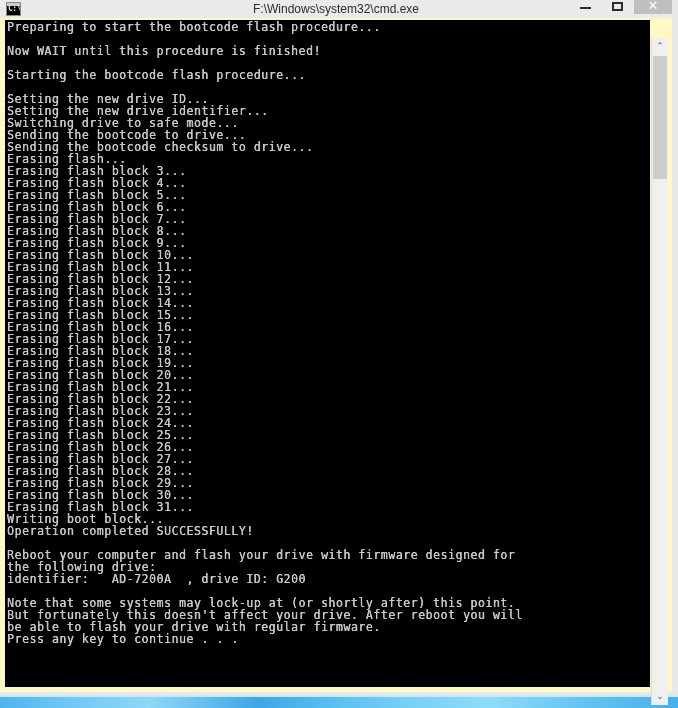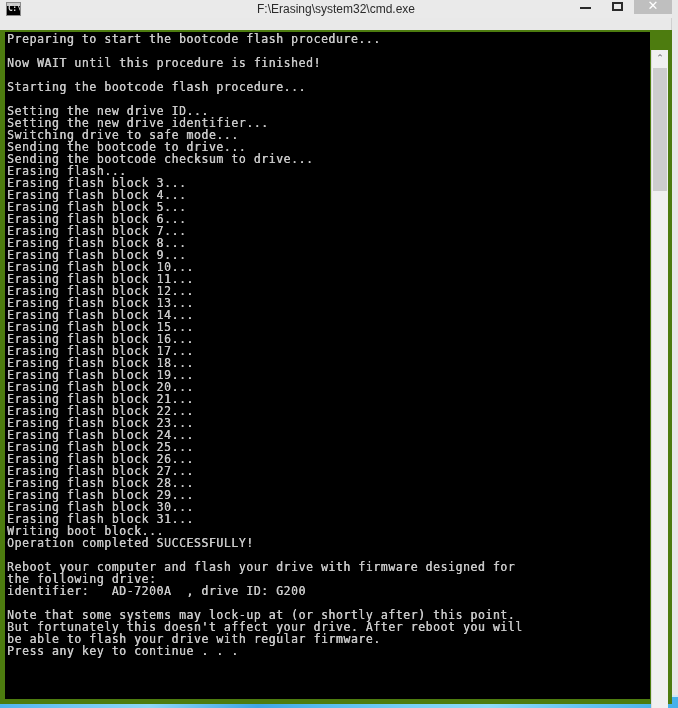--- a/index.html
+++ b/index.html
@@ -154,24 +154,24 @@
     color: #ffffff;
     font-family: "DejaVu Sans", sans-serif;
     font-size: 13px;
     font-weight: bold;
   }
 
   
   #console-frame {
     position: absolute;
     left: 0;
-    top: 30px;
+    top: 18px;
     width: 672px;
     height: 674px;
-    background: #4d7c0f;
+    background: #fef9c3;
     box-sizing: border-box;
   }
   #console-screen {
     position: absolute;
     left: 5px;
     top: 2px;
     width: 645px;
     height: 667px;
     background: #000000;
     overflow: hidden;
@@ -233,21 +233,21 @@
   <div id="desktop-blue-seam"></div>
   <div id="desktop-blue-band"></div>
 
   <div id="cmd-window">
 
     <div id="titlebar">
       <div id="titlebar-icon">
         <div class="topbar"></div>
         <span class="glyph">C:\</span>
       </div>
-      <div id="titlebar-title">F:\Erasing\system32\cmd.exe</div>
+      <div id="titlebar-title">F:\Windows\system32\cmd.exe</div>
 
       <div class="win-btn" id="btn-minimize">
         <span class="bar"></span>
       </div>
       <div class="win-btn" id="btn-maximize">
         <span class="box"></span>
       </div>
       <div class="win-btn" id="btn-close">
         <span class="xmark">✕</span>
       </div>

